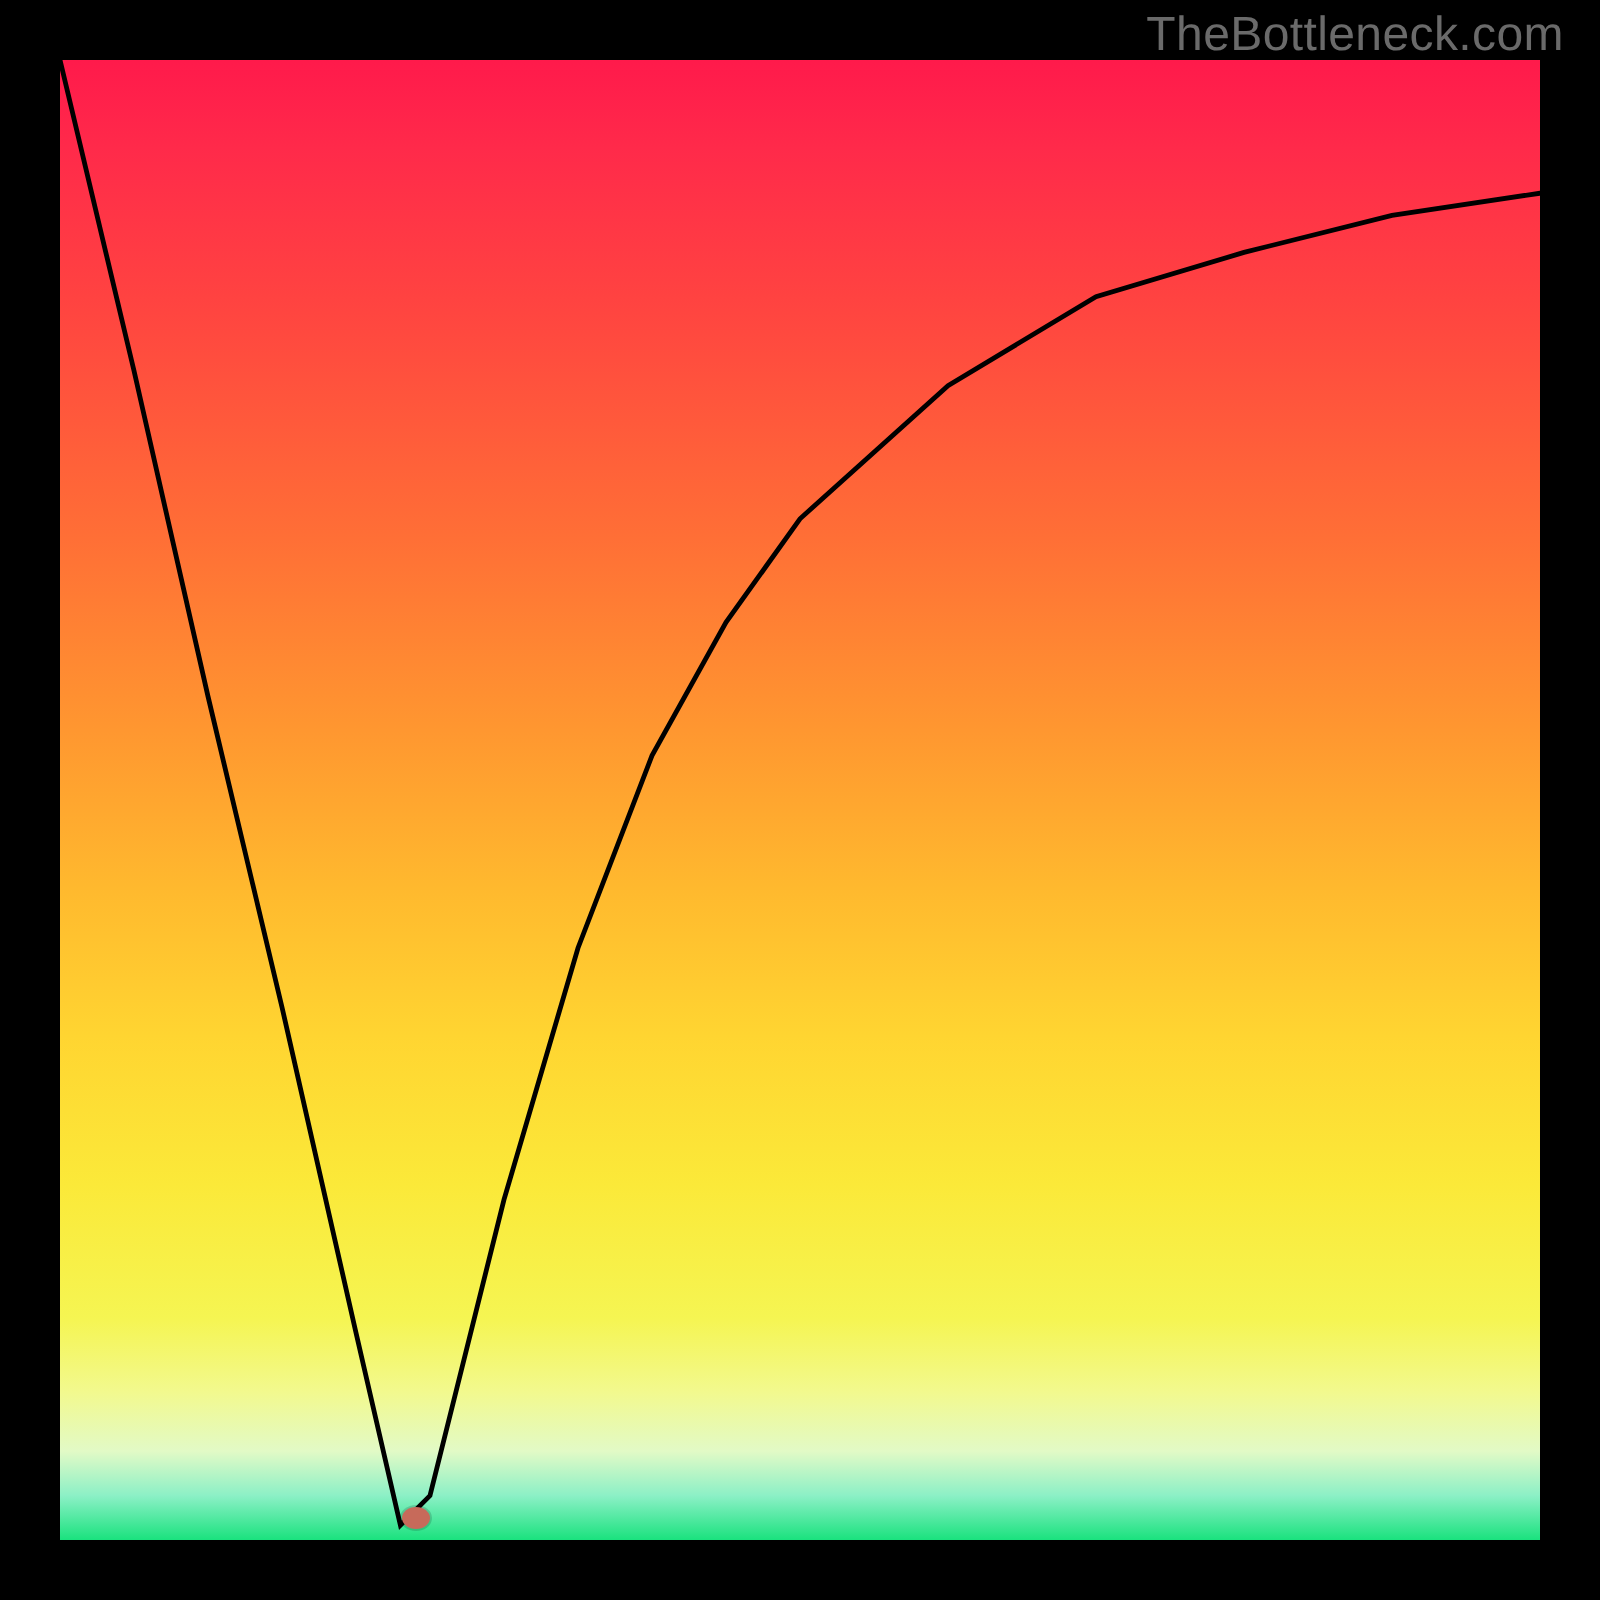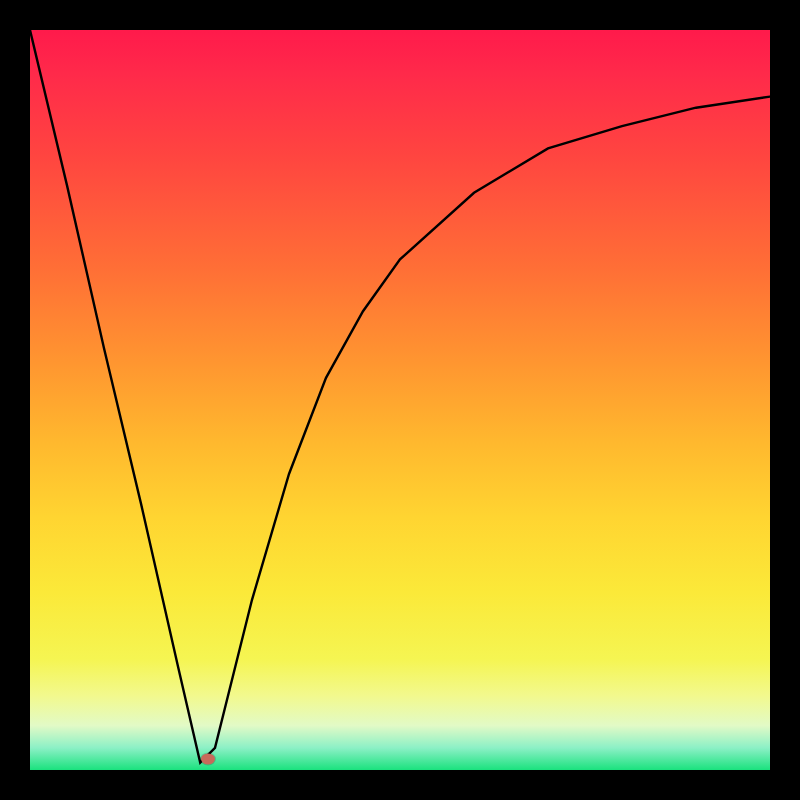--- a/index.html
+++ b/index.html
@@ -72,20 +72,21 @@
     background: #c76a5a;
     transform: translate(-50%, -50%);
     box-shadow: 0 0 0 1px rgba(0,0,0,0.15);
   }
 </style>
 </head>
 <body>
 
 <div class="frame">
 
+  <div class="watermark">TheBottleneck.com</div>
 
   <div class="plot-area">
     <div class="gradient-bg"></div>
 
     <svg class="curve-svg" viewBox="0 0 740 740" preserveAspectRatio="none">
       <path fill="none" stroke="#000" stroke-width="2.4" stroke-linecap="round" d="M0.0 0.0 L37.0 155.4 L74.0 318.2 L111.0 473.6 L148.0 636.4 L170.2 732.6 L185.0 717.8 L222.0 569.8 L259.0 444.0 L296.0 347.8 L333.0 281.2 L370.0 229.4 L444.0 162.8 L518.0 118.4 L592.0 96.2 L666.0 77.7 L740.0 66.6"></path>
     </svg>
 
     <div class="marker" style="left:177.6px;top:728.9px;"></div>
   </div>

